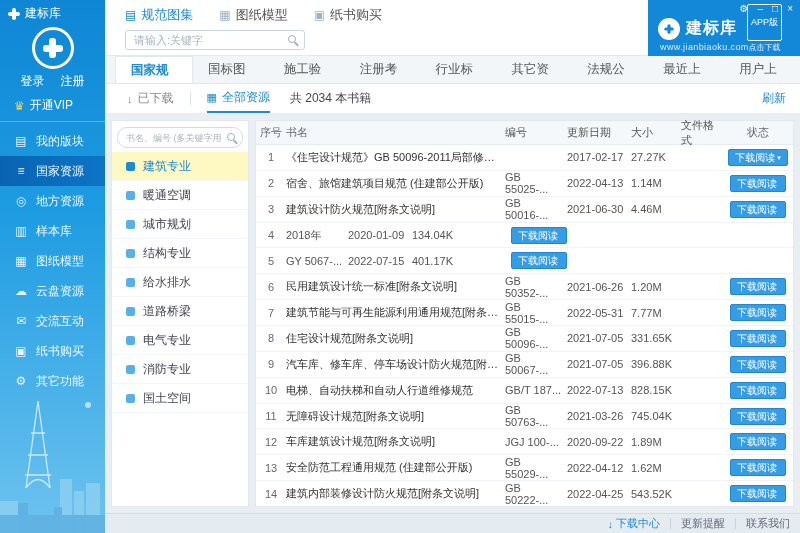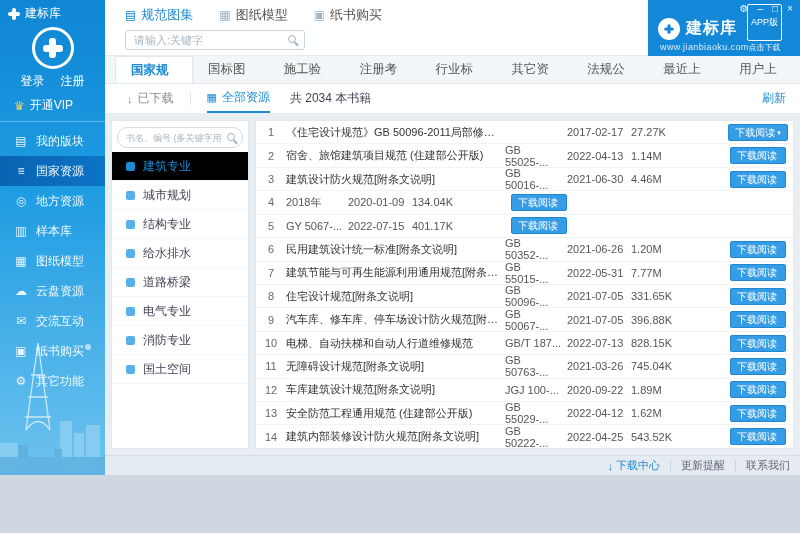--- a/index.html
+++ b/index.html
@@ -1,17 +1,17 @@
 <!DOCTYPE html>
 <html><head>
 <meta charset="utf-8">
 <style>
   * { box-sizing: border-box; margin: 0; padding: 0; }
   body { font-family: "Liberation Sans", "DejaVu Sans", sans-serif; background:#cfd8e0; }
-  .app { width:800px; height:475px; display:flex; background:#fff; overflow:hidden; position:relative; font-size:12px; color:#333; }
+  .app { width:800px; height:533px; display:flex; background:#fff; overflow:hidden; position:relative; font-size:12px; color:#333; }
 
   
   .sidebar { flex:0 0 105px; width:105px; position:relative; color:#fff;
     background:linear-gradient(180deg,#0f86d4 0%, #1e9ce2 40%, #6ec3ef 100%); overflow:hidden; }
   .sb-caption { display:flex; align-items:center; gap:5px; padding:5px 0 0 8px; font-size:12px; }
   .cross { position:relative; width:12px; height:12px; display:inline-block; color:#fff; flex:0 0 12px;}
   .cross::before { content:""; position:absolute; width:12px; height:4px; top:4px; left:0; background:currentColor; border-radius:2px; }
   .cross::after  { content:""; position:absolute; width:4px; height:12px; left:4px; top:0; background:currentColor; border-radius:2px; }
   .emblem { width:42px; height:42px; border:3px solid #fff; border-radius:50%; margin:5px auto 4px; position:relative; }
   .emblem::before, .emblem::after { content:""; position:absolute; background:#fff; border-radius:3px; }
@@ -75,21 +75,21 @@
   
   .content { flex:1; display:flex; gap:6px; background:#e9eef3; padding:6px; min-height:0; }
   .catpanel { flex:0 0 138px; background:#fff; border:1px solid #e2e8ee; display:flex; flex-direction:column; }
   .catsearch { margin:6px 5px 4px; position:relative; }
   .catsearch input { width:100%; height:21px; border:1px solid #d3dce3; border-radius:10px; padding:0 20px 0 8px; font-size:9px; color:#556; outline:none; }
   .catsearch input::placeholder { color:#a9b6c0; }
   .catsearch .mag { right:8px; top:6px; }
   .catlist { list-style:none; }
   .catitem { height:29px; display:flex; align-items:center; gap:8px; padding-left:14px; font-size:12px; color:#445; cursor:pointer; border-bottom:1px solid #f4f7f9; }
   .cbullet { width:9px; height:9px; border-radius:2px; background:#57b0e8; flex:0 0 9px; }
-  .catitem.active { background:#000000; color:#1e8ad2; }
+  .catitem.active { background:#fef9c3; color:#1e8ad2; }
   .catitem.active .cbullet { background:#1e8ad2; }
 
   
   .tablewrap { flex:1; min-width:0; background:#fff; border:1px solid #e2e8ee; display:flex; flex-direction:column; }
   .thead { display:flex; align-items:center; height:24px; flex:0 0 24px; background:#f5f8fa; border-bottom:1px solid #e4eaef; font-size:11px; color:#667; }
   .tbody { flex:1; display:flex; flex-direction:column; min-height:0; }
   .trow { flex:1; display:flex; align-items:center; border-bottom:1px solid #f0f4f7; font-size:11px; color:#333; min-height:0; }
   .trow:last-child { border-bottom:none; }
   .c-no { flex:0 0 30px; text-align:center; color:#667; }
   .c-title { flex:1 1 auto; min-width:0; white-space:nowrap; overflow:hidden; text-overflow:ellipsis; padding-right:6px; }
@@ -266,20 +266,24 @@
           <span class="mag"></span>
         </div>
         <ul class="catlist">
 
         <li class="catitem active">
             <span class="cbullet"></span>
             <span>建筑专业</span>
           </li>
             <li class="catitem">
             <span class="cbullet"></span>
+            <span>暖通空调</span>
+          </li>
+            <li class="catitem">
+            <span class="cbullet"></span>
             <span>城市规划</span>
           </li>
             <li class="catitem">
             <span class="cbullet"></span>
             <span>结构专业</span>
           </li>
             <li class="catitem">
             <span class="cbullet"></span>
             <span>给水排水</span>
           </li>
@@ -296,20 +300,29 @@
             <span>消防专业</span>
           </li>
             <li class="catitem">
             <span class="cbullet"></span>
             <span>国土空间</span>
           </li>
           </ul>
       </div>
 
       <div class="tablewrap">
+        <div class="thead">
+          <span class="c-no">序号</span>
+          <span class="c-title">书名</span>
+          <span class="c-code">编号</span>
+          <span class="c-date">更新日期</span>
+          <span class="c-size">大小</span>
+          <span class="c-format">文件格式</span>
+          <span class="c-status">状态</span>
+        </div>
         <div class="tbody">
 
         <div class="trow">
             <span class="c-no">1</span>
             <span class="c-title">《住宅设计规范》GB 50096-2011局部修订条文及说...</span>
             <span class="c-code"></span>
             <span class="c-date">2017-02-17</span>
             <span class="c-size">27.27K</span>
             <span class="c-format"></span>
             <span class="c-status">

